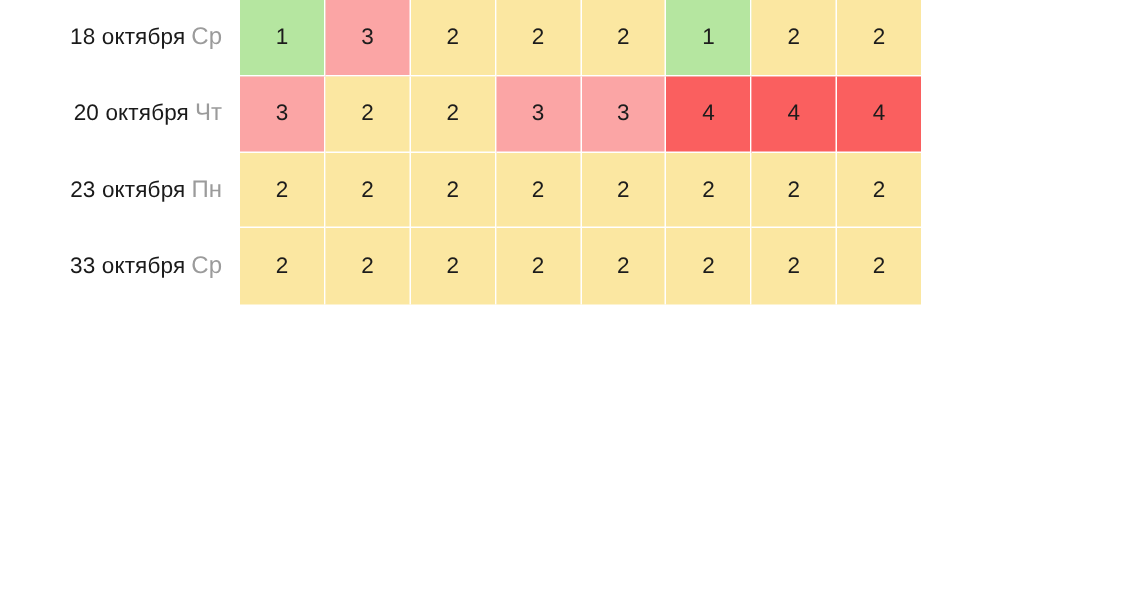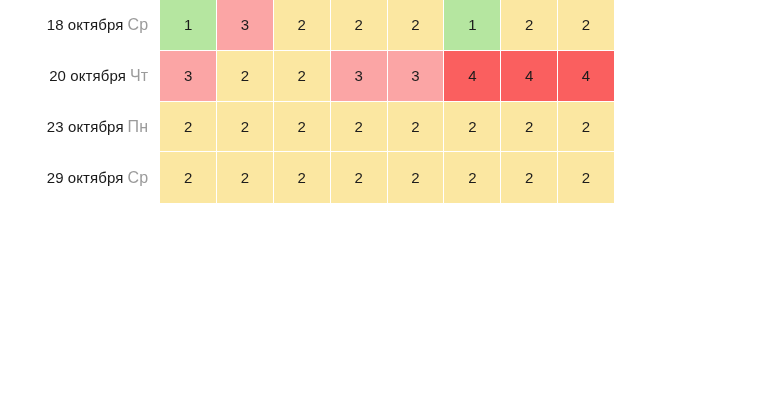--- a/index.html
+++ b/index.html
@@ -113,21 +113,21 @@
           <td class="score-cell lvl-2">2</td>
           <td class="score-cell lvl-2">2</td>
           <td class="score-cell lvl-2">2</td>
           <td class="score-cell lvl-2">2</td>
           <td class="score-cell lvl-2">2</td>
           <td class="score-cell lvl-2">2</td>
           <td class="score-cell lvl-2">2</td>
           <td class="score-cell lvl-2">2</td>
         </tr>
         <tr class="matrix-row">
-          <td class="date-cell"><span class="date-label">29 октября</span><span class="weekday-label">Ср</span></td>
+          <td class="date-cell"><span class="date-label">33 октября</span><span class="weekday-label">Ср</span></td>
           <td class="score-cell lvl-2">2</td>
           <td class="score-cell lvl-2">2</td>
           <td class="score-cell lvl-2">2</td>
           <td class="score-cell lvl-2">2</td>
           <td class="score-cell lvl-2">2</td>
           <td class="score-cell lvl-2">2</td>
           <td class="score-cell lvl-2">2</td>
           <td class="score-cell lvl-2">2</td>
         </tr>
       </tbody>

